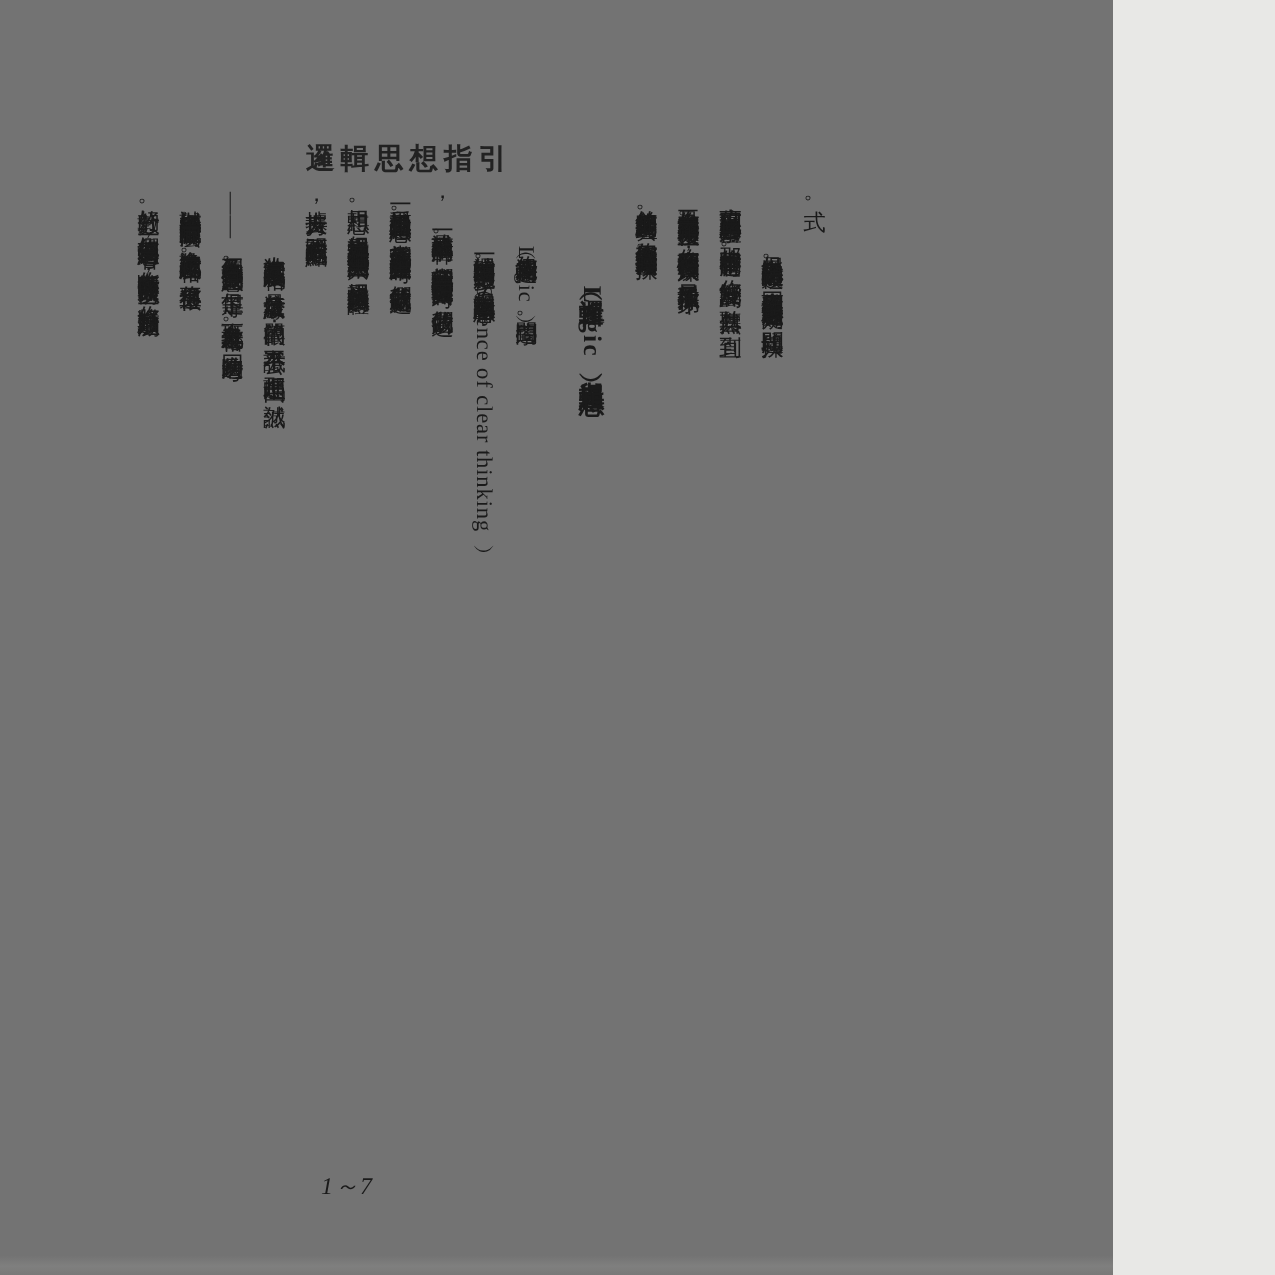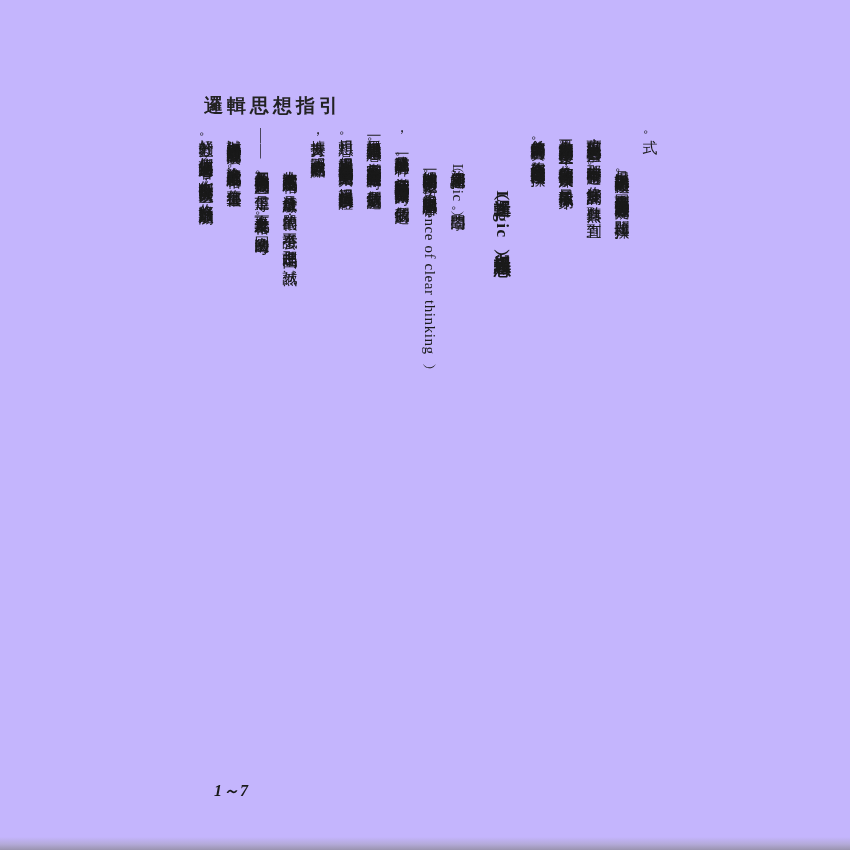--- a/index.html
+++ b/index.html
@@ -1,19 +1,19 @@
 <!DOCTYPE html>
 <html lang="zh-Hant"><head>
 <meta charset="utf-8">
 <style>
   html,body{margin:0;padding:0;background:#e8e8e6;}
   .page{
     position:relative;
-    width:850px;height:850px;
-    background:#c4b5fd;
+    width:742px;height:850px;
+    background:#737373;
     overflow:hidden;
     font-family:"Liberation Serif","DejaVu Serif",serif;
     color:#1c1c1c;
   }
   .running-head{
     position:absolute;
     left:204px;top:93px;
     font-size:19px;
     font-weight:bold;
     letter-spacing:4px;
@@ -40,21 +40,21 @@
     letter-spacing:1.5px;
     text-indent:58px;
     margin-right:7px;
     margin-left:15px;
     line-height:30px;
   }
   .page-number{
     position:absolute;
     left:214px;top:781px;
     font-size:16px;
-    font-weight:bold;
+    font-weight:normal;
     font-style:italic;
     letter-spacing:1px;
     color:#1a1a1a;
   }
   .scan-edge{
     position:absolute;
     left:0;right:0;bottom:0;
     height:13px;
     background:linear-gradient(to bottom,
       rgba(160,160,158,0) 0%,

